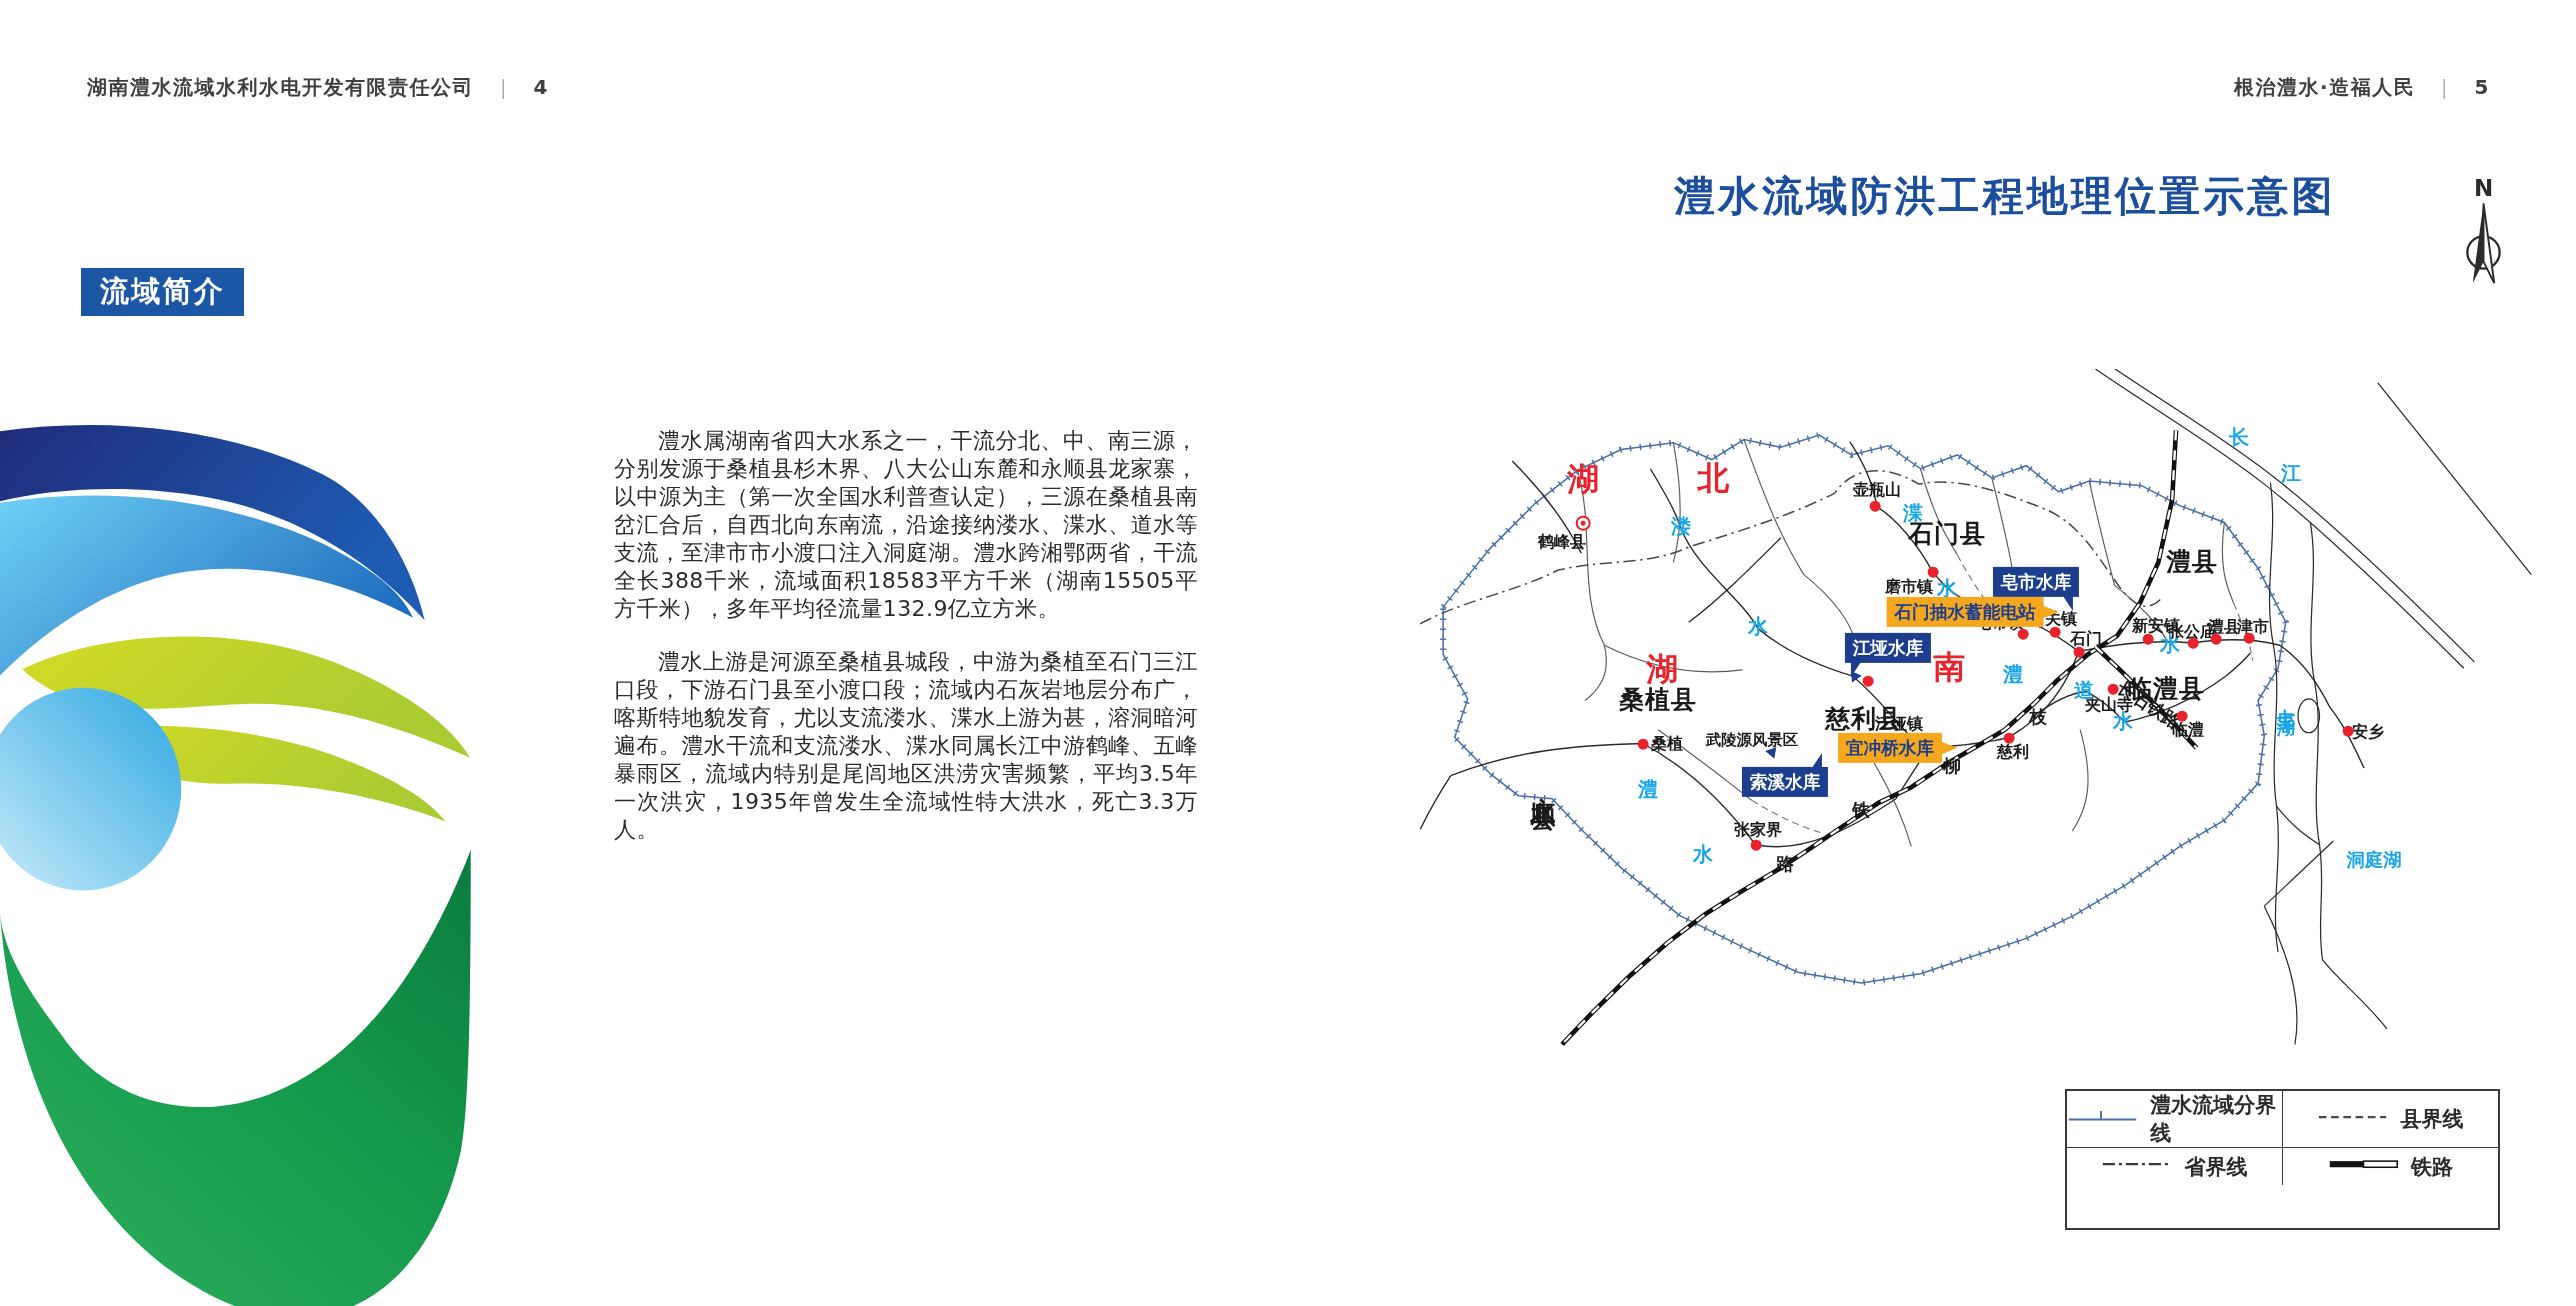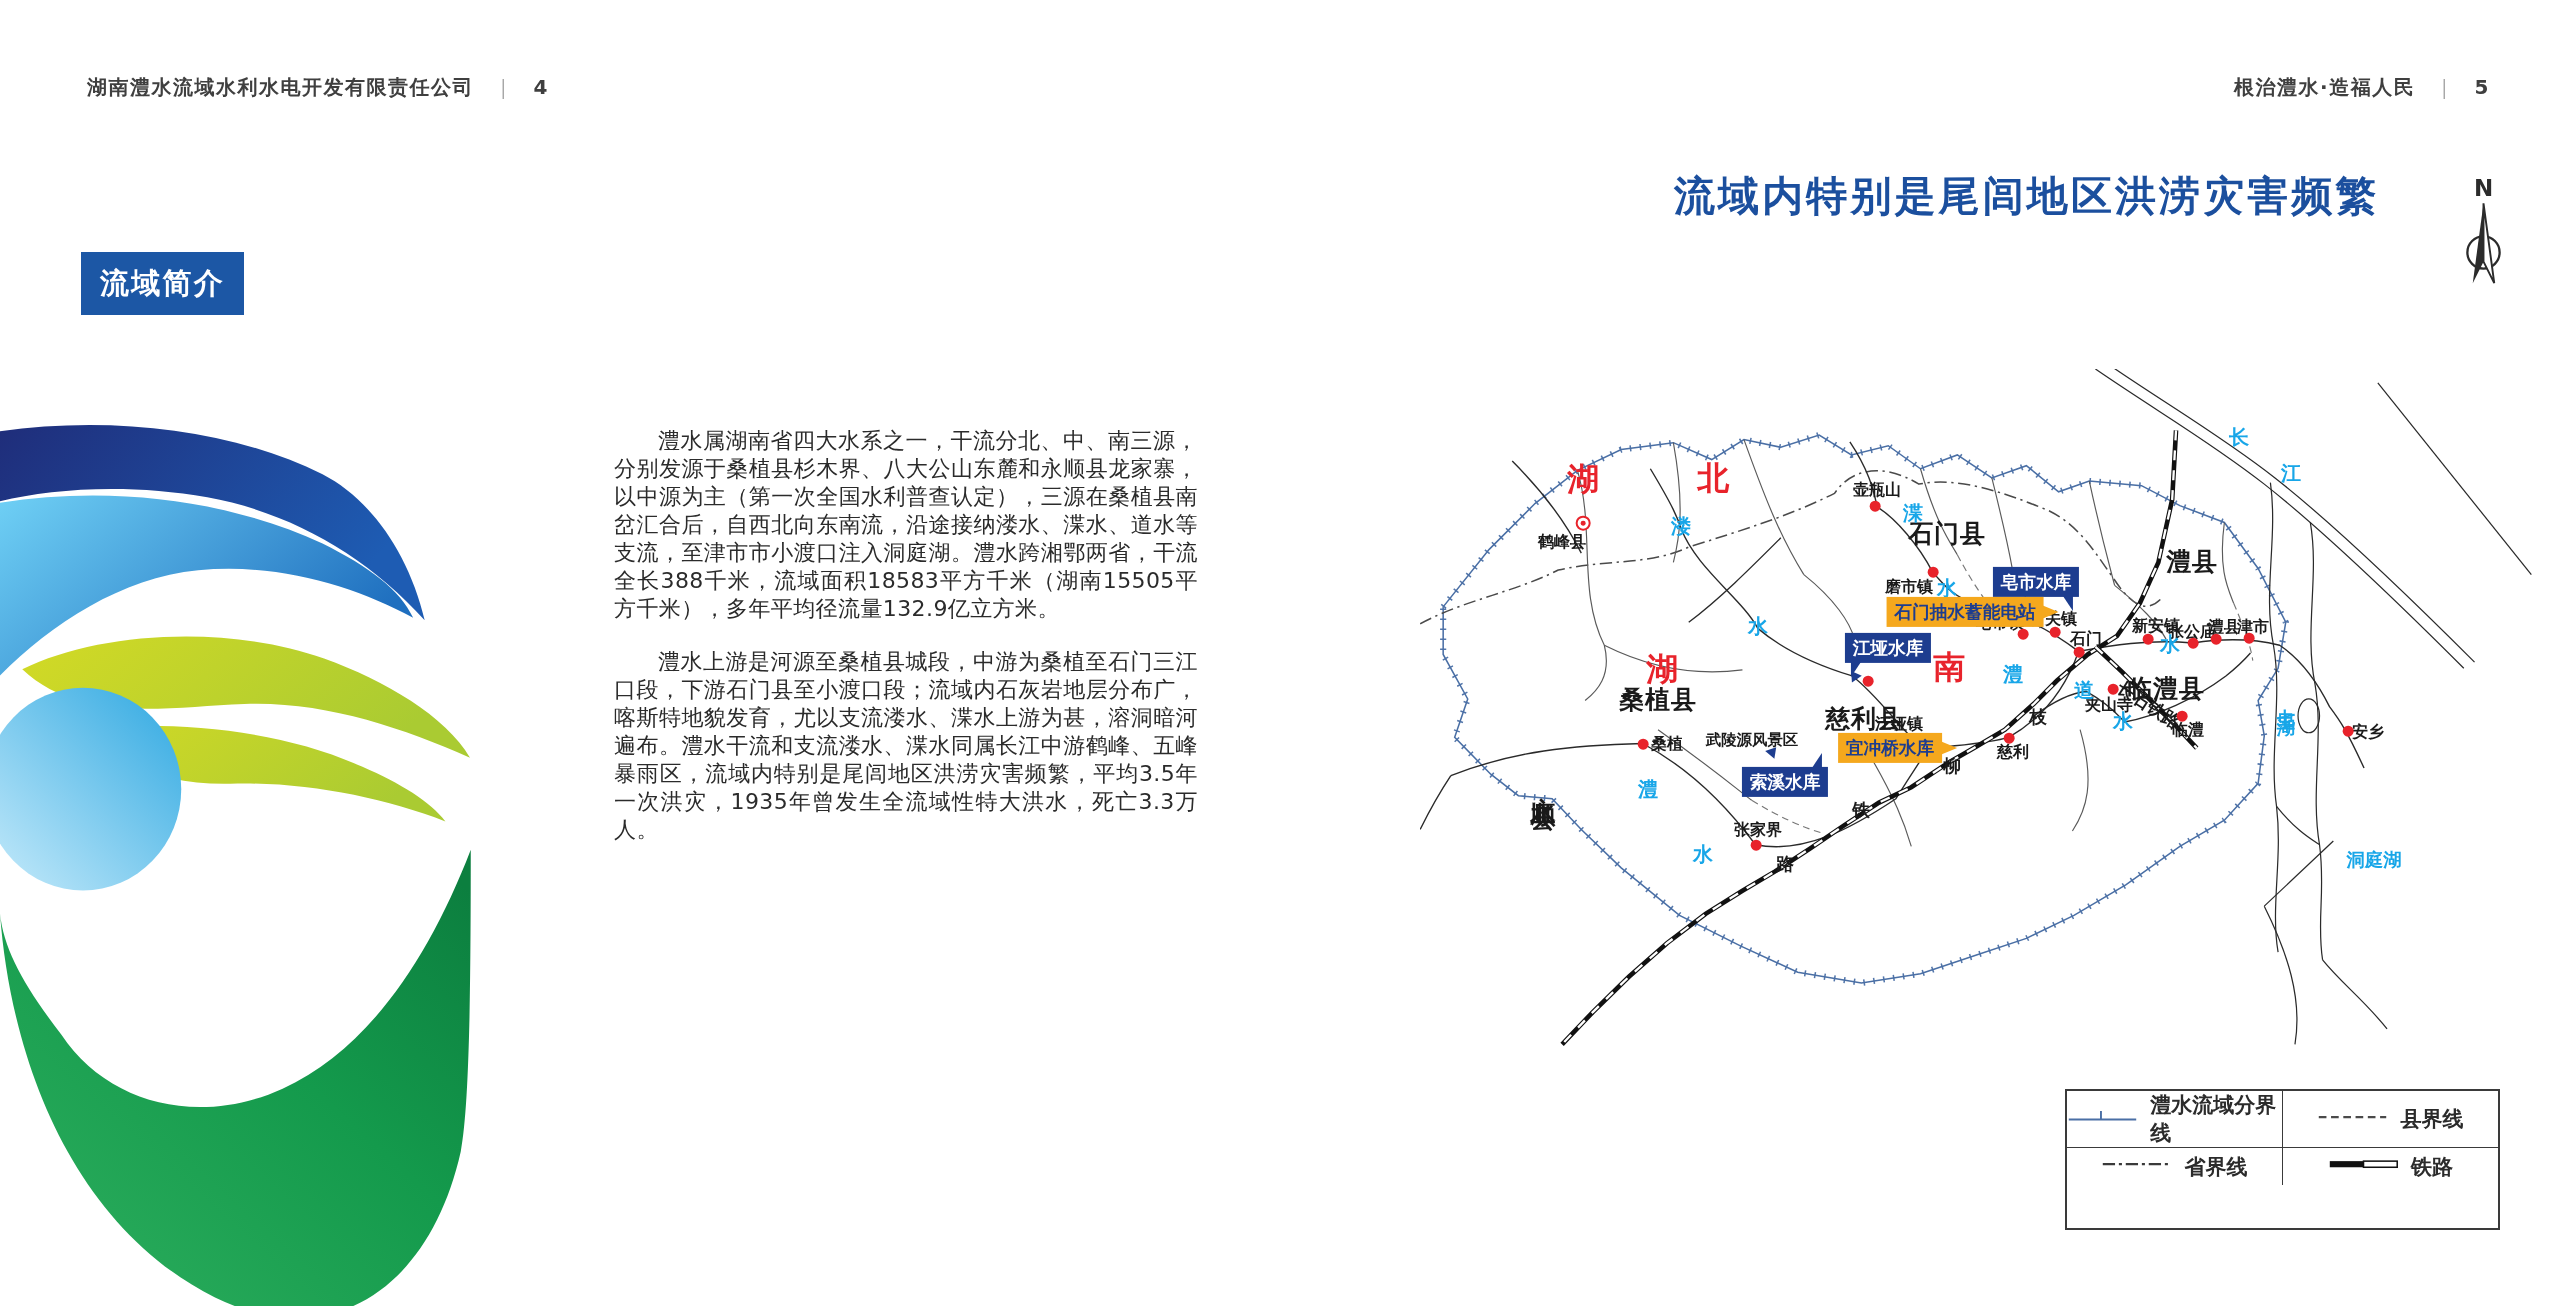--- a/index.html
+++ b/index.html
@@ -8,21 +8,21 @@
     font-family:"DejaVu Sans","Liberation Sans",sans-serif;
   }
   
   .runhead{position:absolute;top:74px;font-size:20px;font-weight:bold;color:#3f3f3f;letter-spacing:1.5px;white-space:nowrap;}
   .runhead .sep{color:#9a9a9a;font-weight:normal;margin:0 10.7px;}
   .runhead .pg{color:#3f3f3f;}
   #head-left{left:87px;}
   #head-right{right:86px;}
   
   .badge{
-    position:absolute;left:81px;top:252px;width:163px;height:63px;background:#1c57a5;
+    position:absolute;left:81px;top:268px;width:163px;height:48px;background:#1c57a5;
     color:#ffffff;font-size:29px;font-weight:bold;display:flex;align-items:center;justify-content:center;letter-spacing:2.3px;
   }
   .bodytext{position:absolute;left:614px;top:427px;width:584px;color:#2b2b2b;}
   .bodytext p{
     margin:0 0 25px 0;font-size:22px;line-height:28px;font-weight:normal;text-align:justify;
     text-indent:2em;letter-spacing:0.4px;
   }
   .logo{position:absolute;left:0;top:422px;width:599px;height:884px;}
   
   .map-title{
@@ -117,21 +117,21 @@
     <p>澧水属湖南省四大水系之一，干流分北、中、南三源，分别发源于桑植县杉木界、八大公山东麓和永顺县龙家寨，以中源为主（第一次全国水利普查认定），三源在桑植县南岔汇合后，自西北向东南流，沿途接纳溇水、渫水、道水等支流，至津市市小渡口注入洞庭湖。澧水跨湘鄂两省，干流全长388千米，流域面积18583平方千米（湖南15505平方千米），多年平均径流量132.9亿立方米。</p>
     <p>澧水上游是河源至桑植县城段，中游为桑植至石门三江口段，下游石门县至小渡口段；流域内石灰岩地层分布广，喀斯特地貌发育，尤以支流溇水、渫水上游为甚，溶洞暗河遍布。澧水干流和支流溇水、渫水同属长江中游鹤峰、五峰暴雨区，流域内特别是尾闾地区洪涝灾害频繁，平均3.5年一次洪灾，1935年曾发生全流域性特大洪水，死亡3.3万人。</p>
   </div>
 
 <div class="runhead" id="head-right">
   <span>根治澧水·造福人民</span>
   <span class="sep">｜</span>
   <span class="pg">5</span>
 </div>
 
-<div class="map-title">流域内特别是尾闾地区洪涝灾害频繁</div>
+<div class="map-title">澧水流域防洪工程地理位置示意图</div>
 
 <div class="compass">
   <div class="n">N</div>
   <svg width="43" height="91" viewBox="-28 -50 56 118" aria-hidden="true">
     <circle cx="0" cy="18" r="21" fill="none" stroke="#2b2b2b" stroke-width="3"></circle>
     <polygon points="0,-46 -14,58 0,30" fill="#2b2b2b"></polygon>
     <polygon points="0,-46 14,58 0,30" fill="#ffffff" stroke="#2b2b2b" stroke-width="2.5"></polygon>
   </svg>
 </div>
 

